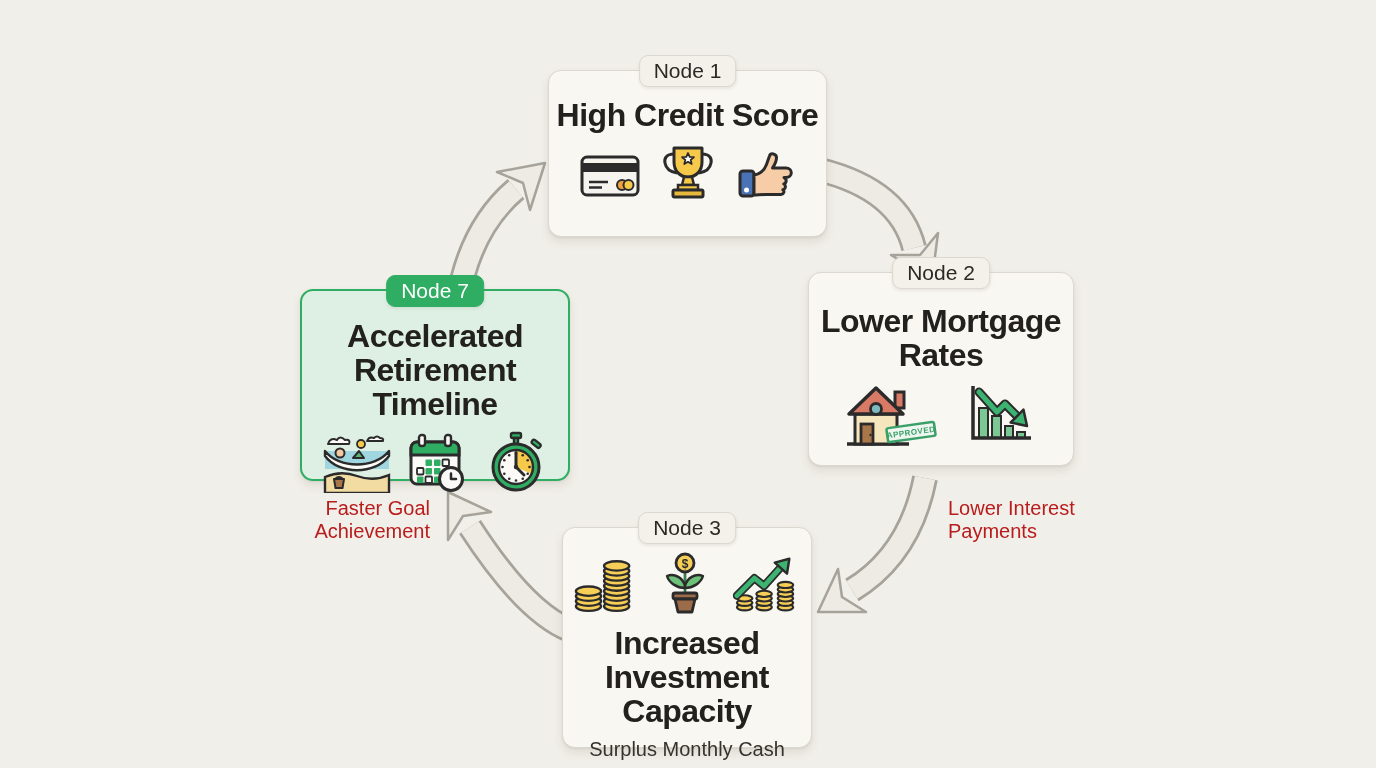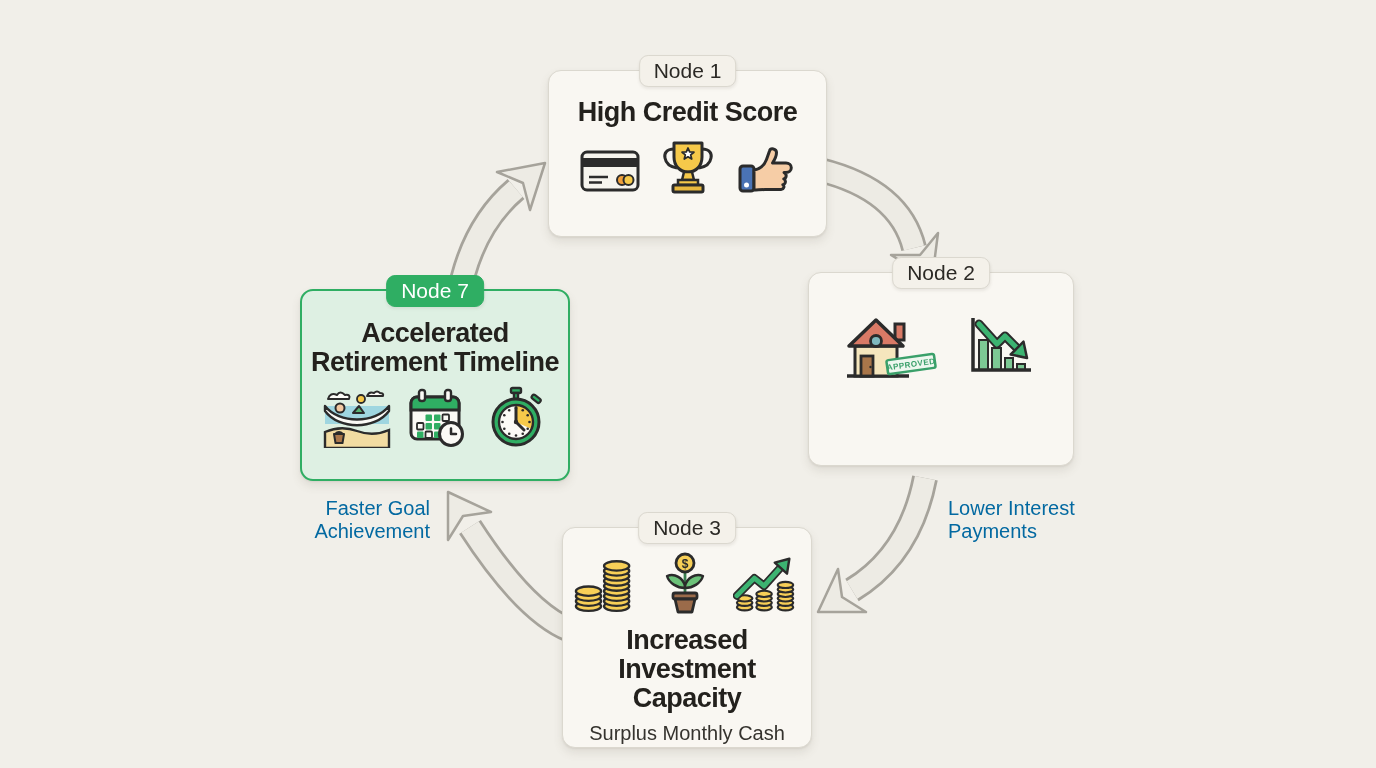--- a/index.html
+++ b/index.html
@@ -31,33 +31,33 @@
     padding:2px 14px;
     font-size:21px; line-height:26px;
     color:#2b2925;
     white-space:nowrap;
     box-shadow:0 2px 3px rgba(95,90,75,.10);
   }
   .badge--green {
     background:#2fae63; border-color:#2fae63; color:#ffffff;
   }
   .title {
-    font-weight:bold; font-size:27px; line-height:1.07;
+    font-weight:bold; font-size:32px; line-height:1.07;
     letter-spacing:-0.5px; text-align:center;
     color:#23211d; white-space:pre-line;
   }
   .subtitle {
     font-size:20px; color:#35332e; text-align:center; margin-top:9px;
   }
   .icons-row {
     display:flex; justify-content:center; align-items:flex-end; gap:16px;
   }
   .edge-label {
     position:absolute; z-index:1;
-    font-size:20px; line-height:1.13; color:#0369a1;
+    font-size:20px; line-height:1.13; color:#b91c1c;
     white-space:pre-line;
   }
   #node1 { left:548px; top:70px;  width:279px; height:167px; padding-top:27px; }
   #node1 .icons-row { margin-top:12px; }
   #node2 { left:808px; top:272px; width:266px; height:194px; padding-top:31px; }
   #node2 .icons-row { margin-top:8px; gap:12px; }
   #node3 { left:562px; top:527px; width:250px; height:221px; padding-top:24px;align-items:center; }
   #node3 .title { margin-top:12px; }
   #node4 { left:300px; top:289px; width:270px; height:192px; padding-top:28px; }
   #node4 .icons-row { margin-top:9px; gap:14px; }
@@ -114,20 +114,22 @@
     <svg width="64" height="54" viewBox="0 0 64 54">
       <rect x="6" y="23" width="14" height="25" rx="3" fill="#4a73b5" stroke="#2b2b2b" stroke-width="3"></rect>
       <circle cx="12.5" cy="42" r="2.5" fill="#ffffff"></circle>
       <path d="M20,47 L20,27 C26,26 30.5,22 32.5,16.5 L35.5,8 C36.5,4.5 42.5,5.5 42.5,9.5 C42.5,13.5 40.5,17 38.5,20 L52,20 C55,20 57.3,22.2 57.3,24.8 C57.3,27.4 55,29.5 52,29.5 L50,29.5 C53,30.7 52.8,35 49.8,36 C52.3,37.2 51.8,41.2 48.8,41.8 C50.8,43 50,46.3 47,46.6 L31,46.6 C27,46.6 23,47 20,47 Z" fill="#f6cda6" stroke="#2b2b2b" stroke-width="3" stroke-linejoin="round"></path>
     </svg>
   </div>
 </div>
 
 <div class="node" id="node2">
   <div class="badge">Node 2</div>
+  <div class="title">Lower Mortgage
+Rates</div>
   <div class="icons-row">
     <svg width="104" height="70" viewBox="0 0 104 70">
       <line x1="4" y1="64" x2="66" y2="64" stroke="#2b2b2b" stroke-width="3.5"></line>
       <rect x="52" y="12" width="9" height="16" fill="#d97a66" stroke="#2b2b2b" stroke-width="3"></rect>
       <rect x="12" y="34" width="42" height="30" fill="#f5e6bd" stroke="#2b2b2b" stroke-width="3"></rect>
       <path d="M6,34 L33,8 L60,34 Z" fill="#d97a66" stroke="#2b2b2b" stroke-width="3.5" stroke-linejoin="round"></path>
       <circle cx="33" cy="29" r="5.5" fill="#7fb8bd" stroke="#2b2b2b" stroke-width="2.8"></circle>
       <rect x="18" y="44" width="12" height="20" fill="#a9764a" stroke="#2b2b2b" stroke-width="2.8"></rect>
       <circle cx="27.5" cy="55" r="1.2" fill="#2b2b2b"></circle>
       <g transform="rotate(-8 68 52)">

